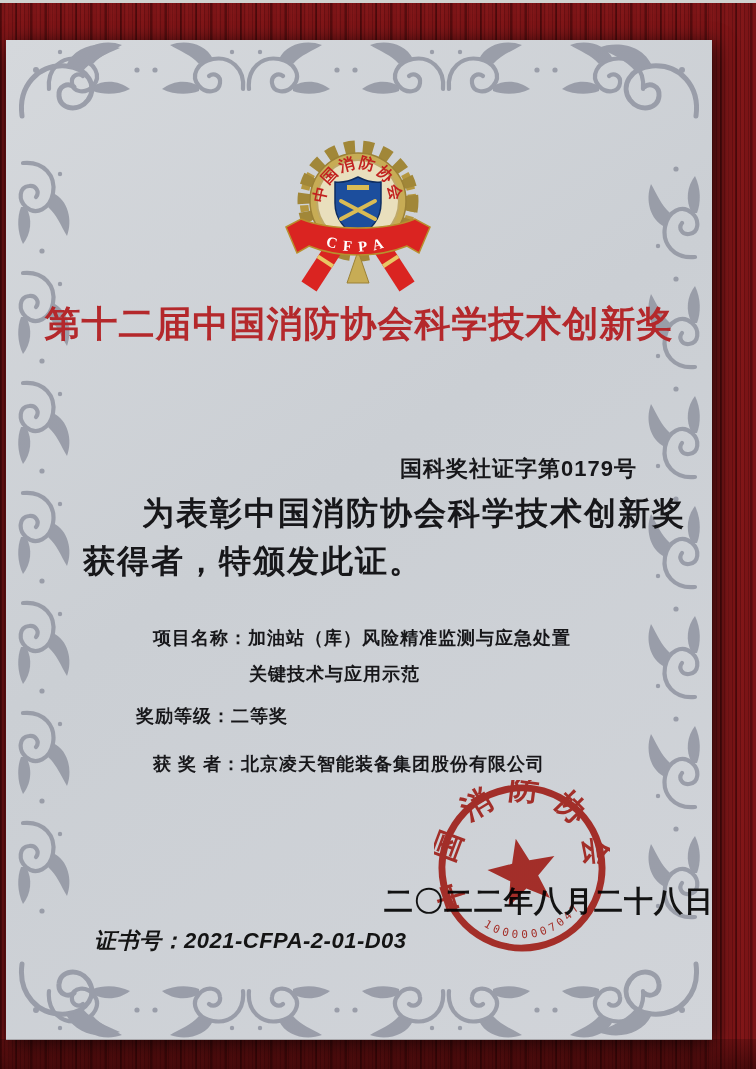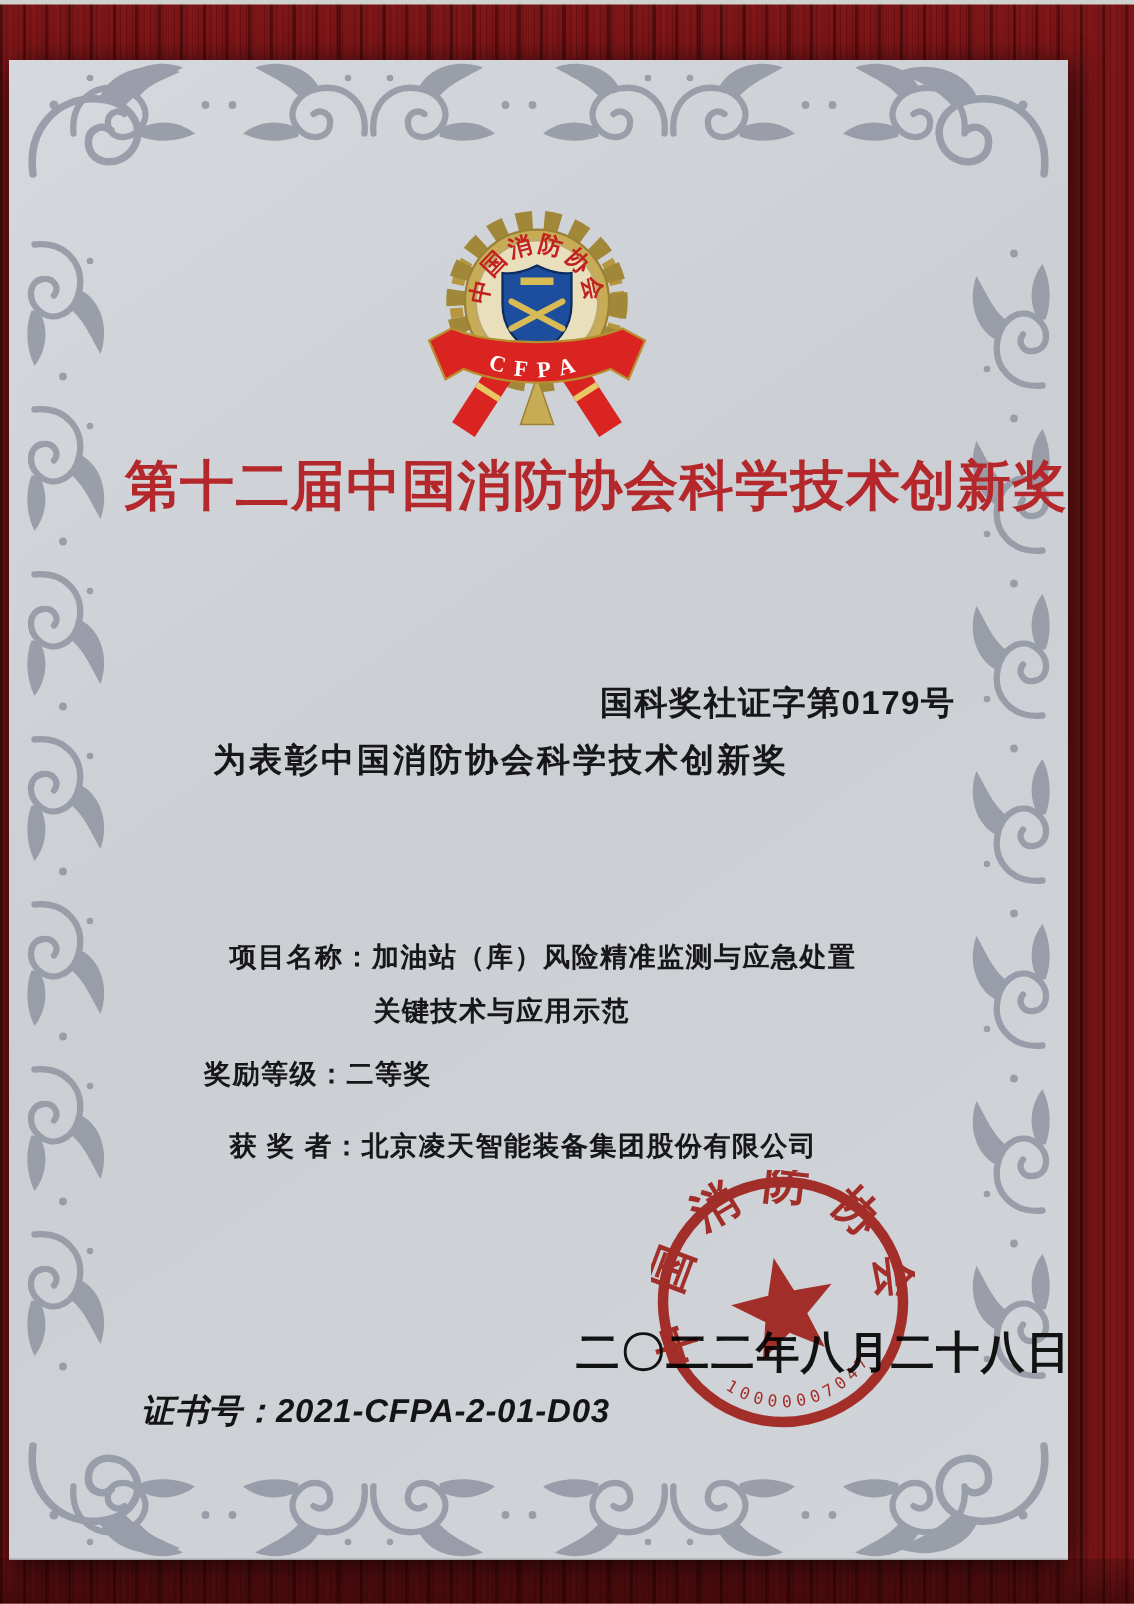--- a/index.html
+++ b/index.html
@@ -14,27 +14,27 @@
   .top-line{position:absolute;top:0;left:0;right:0;height:3px;background:#cfd2cf;}
   .wood-shade-bottom{position:absolute;left:0;right:0;bottom:0;height:30px;
     background:linear-gradient(rgba(20,0,0,.20),rgba(25,0,0,.55));}
   .paper{
     position:absolute;left:6px;top:40px;width:706px;height:1000px;
     background:linear-gradient(145deg,#d5d8dc 0%,#cbcfd4 45%,#d1d4d9 100%);
     box-shadow:0 10px 24px rgba(0,0,0,.55), 6px 0 16px rgba(0,0,0,.35);
   }
   .border-svg{position:absolute;left:0;top:0;width:706px;height:1000px;color:#8d919e;opacity:.8;}
   .abs{position:absolute;white-space:nowrap;}
-  .title{left:0;top:260px;width:100%;text-align:right;font-size:36px;font-weight:bold;
+  .title{left:0;top:260px;width:100%;text-align:center;font-size:36px;font-weight:bold;
     letter-spacing:1px;color:#b4282b;}
   .heading{left:0;top:337px;width:100%;text-align:center;font-size:50px;font-weight:bold;
     color:#bf2a2b;letter-spacing:62px;text-indent:62px;}
   .doc-num{left:394px;top:414px;font-family:"Liberation Sans","DejaVu Sans",sans-serif;
     font-weight:bold;font-size:22px;letter-spacing:1px;color:#17171a;}
-  .cite{font-size:22px;font-weight:600;color:#17171a;letter-spacing:2px;}
+  .cite{font-size:32px;font-weight:600;color:#17171a;letter-spacing:2px;}
   .cite1{left:136px;top:452px;}
   .cite2{left:77px;top:500px;}
   .f-row{font-family:"Liberation Sans","DejaVu Sans",sans-serif;font-weight:bold;
     font-size:18px;letter-spacing:1px;color:#17171a;}
   .f-project{left:147px;top:586px;}
   .f-project2{left:243px;top:622px;}
   .f-grade{left:130px;top:664px;}
   .f-winner{left:147px;top:712px;}
   .date{left:378px;top:842px;font-size:29px;font-weight:bold;color:#121212;
     letter-spacing:1px;z-index:2;}
@@ -147,20 +147,21 @@
       </text>
     </g>
   </svg>
 
   <div class="abs title">第十二届中国消防协会科学技术创新奖</div>
 
 
   <div class="abs doc-num">国科奖社证字第0179号</div>
 
   <div class="abs cite cite1">为表彰中国消防协会科学技术创新奖</div>
+  <div class="abs cite cite2">获得者，特颁发此证。</div>
 
   <div class="abs f-row f-project">
     <span>项目名称：</span><span>加油站（库）风险精准监测与应急处置</span>
   </div>
   <div class="abs f-row f-project2">关键技术与应用示范</div>
 
   <div class="abs f-row f-grade">
     <span>奖励等级：</span><span>二等奖</span>
   </div>
 

